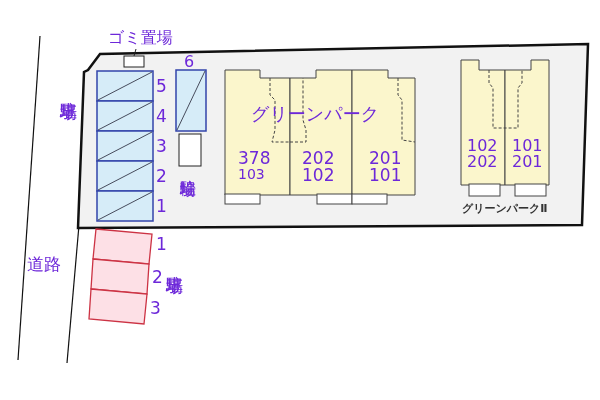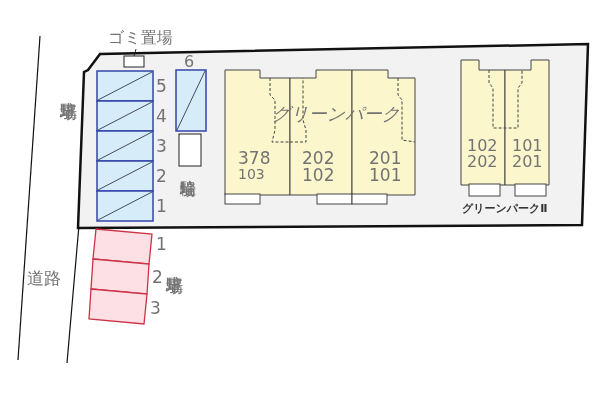--- a/index.html
+++ b/index.html
@@ -1,18 +1,18 @@
 <!DOCTYPE html>
 <html><head>
 <meta charset="utf-8">
 <style>
   html,body{margin:0;padding:0;background:#fff;}
   body{width:600px;height:400px;overflow:hidden;position:relative;font-family:"DejaVu Sans",sans-serif;}
   svg{position:absolute;left:0;top:0;}
-  .lbl{position:absolute;color:#737373;font-family:"DejaVu Sans",sans-serif;line-height:1;white-space:nowrap;}
+  .lbl{position:absolute;color:#6d28d9;font-family:"DejaVu Sans",sans-serif;line-height:1;white-space:nowrap;}
   .vert{writing-mode:vertical-rl;text-orientation:upright;letter-spacing:1px;}
 </style>
 </head>
 <body>
 
 <svg width="600" height="400">
 
   <line x1="40" y1="36" x2="18" y2="360" stroke="#111" stroke-width="1.2"></line>
   <line x1="79" y1="225" x2="67" y2="363" stroke="#111" stroke-width="1.2"></line>
 
@@ -69,37 +69,37 @@
   </g>
 
   <g stroke="#cc3344" stroke-width="1.3" fill="#fde0e6">
     <polygon points="96,229 152,234 149,264 93,259"></polygon>
     <polygon points="93,259 149,264 147,294 91,289"></polygon>
     <polygon points="91,289 147,294 144,324 89,319"></polygon>
   </g>
 </svg>
 
 <div class="lbl vert" style="left:60px;top:88px;font-size:17px;">駐車場</div>
-<div class="lbl" style="left:27px;top:270px;font-size:17px;text-align:right;">道路</div>
+<div class="lbl" style="left:27px;top:256px;font-size:17px;text-align:right;">道路</div>
 <div class="lbl" style="left:108px;top:30px;font-size:16px;">ゴミ置場</div>
 <div class="lbl" style="left:184px;top:54px;font-size:16px;">6</div>
 <div class="lbl vert" style="left:180px;top:167px;font-size:16px;">駐輪場</div>
 
 <div class="lbl" style="left:156px;top:78px;font-size:17px;">5</div>
 <div class="lbl" style="left:156px;top:108px;font-size:17px;">4</div>
 <div class="lbl" style="left:156px;top:138px;font-size:17px;">3</div>
 <div class="lbl" style="left:156px;top:168px;font-size:17px;">2</div>
 <div class="lbl" style="left:156px;top:198px;font-size:17px;">1</div>
 
 <div class="lbl" style="left:156px;top:236px;font-size:17px;">1</div>
 <div class="lbl" style="left:152px;top:269px;font-size:17px;">2</div>
 <div class="lbl" style="left:150px;top:300px;font-size:17px;">3</div>
 <div class="lbl vert" style="left:166px;top:262px;font-size:17px;">駐車場</div>
 
-<div class="lbl" style="left:272px;top:105px;font-size:18px;font-style:italic;">グリーンパーク</div>
+<div class="lbl" style="left:251px;top:105px;font-size:18px;">グリーンパーク</div>
 <div class="lbl" style="left:238px;top:150px;font-size:17px;">378</div>
 <div class="lbl" style="left:238px;top:167px;font-size:14px;">103</div>
 <div class="lbl" style="left:302px;top:150px;font-size:17px;">202</div>
 <div class="lbl" style="left:302px;top:167px;font-size:17px;">102</div>
 <div class="lbl" style="left:369px;top:150px;font-size:17px;">201</div>
 <div class="lbl" style="left:369px;top:167px;font-size:17px;">101</div>
 
 <div class="lbl" style="left:467px;top:138px;font-size:16px;">102</div>
 <div class="lbl" style="left:467px;top:154px;font-size:16px;">202</div>
 <div class="lbl" style="left:512px;top:138px;font-size:16px;">101</div>

